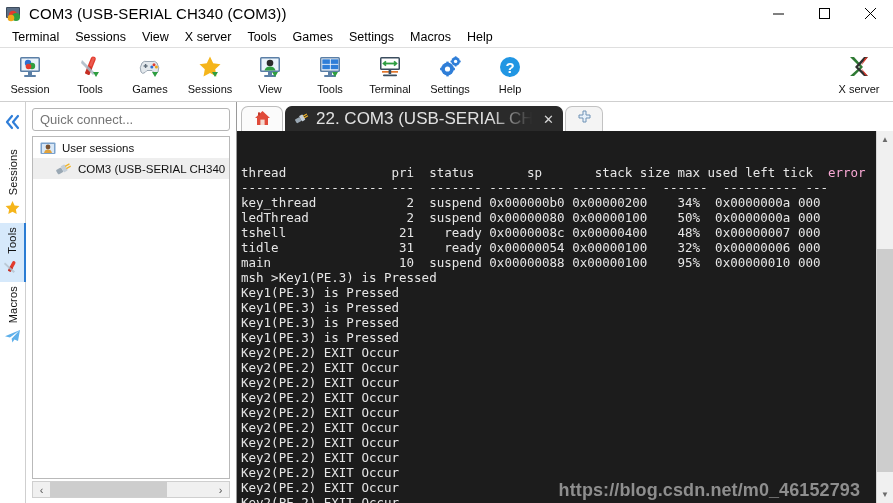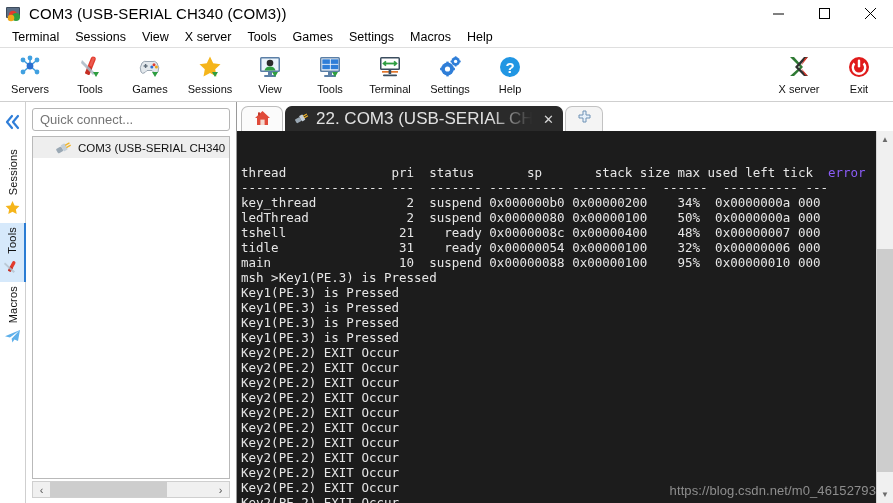--- a/index.html
+++ b/index.html
@@ -132,24 +132,24 @@
   }
 
   .termwrap{ flex:1 1 auto; display:flex; min-height:0; background:#1c1c1c;}
   .terminal{
     flex:1 1 auto;background:#1c1c1c;color:#e6e6e6;
     font-family:"DejaVu Sans Mono","Liberation Mono",monospace;
     font-size:12.5px;line-height:15.05px;
     padding:4px 0 0 4px;overflow:hidden;white-space:pre;position:relative;min-width:0;
   }
   .terminal .ln{ display:block;height:15px; }
-  .terminal .red{ color:#8b5cf6; }
+  .terminal .red{ color:#f9a8d4; }
   .watermark{
-    position:absolute;right:0;bottom:5px;color:#8e8e8e;font-size:13px;
-    font-family:"Liberation Sans",sans-serif;letter-spacing:.1px;
+    position:absolute;right:16px;bottom:5px;color:#8e8e8e;font-size:18px;
+    font-family:"Liberation Sans",sans-serif;letter-spacing:.1px;font-weight:bold;
   }
   .vscroll{
     width:17px;flex:0 0 17px;background:#f0f0f0;position:relative;display:flex;flex-direction:column;
     border-left:1px solid #d6d6d6;
   }
   .vscroll .vbtn{height:17px;display:flex;align-items:center;justify-content:center;color:#6b6b6b;font-size:8px;}
   .vscroll .vtrack{flex:1 1 auto;position:relative;}
   .vscroll .vthumb{position:absolute;left:0;width:16px;background:#cdcdcd;}
 </style>
 </head>
@@ -196,41 +196,35 @@
     <div class="mi">Tools</div>
     <div class="mi">Games</div>
     <div class="mi">Settings</div>
     <div class="mi">Macros</div>
     <div class="mi">Help</div>
   </div>
 
   <div class="toolbar">
     <div class="tb-group">
 
-
-      <div class="tb-item">
-        <div class="tb-ico">
-          <svg width="26" height="26" viewBox="0 0 26 26">
-            <g stroke="#41a0e0" stroke-width="1.6">
-              <line x1="13" y1="12" x2="6" y2="6"></line>
-                <line x1="13" y1="12" x2="20" y2="6"></line>
-              <line x1="13" y1="12" x2="6" y2="18"></line>
-                <line x1="13" y1="12" x2="20" y2="18"></line>
-              <line x1="13" y1="12" x2="13" y2="4"></line>
-            </g>
-            <circle cx="13" cy="12" r="3.4" fill="#2a6fd0"></circle>
-            <circle cx="6" cy="6" r="2.4" fill="#41a0e0"></circle>
-            <circle cx="20" cy="6" r="2.4" fill="#41a0e0"></circle>
-            <circle cx="6" cy="18" r="2.4" fill="#41a0e0"></circle>
-            <circle cx="20" cy="18" r="2.4" fill="#41a0e0"></circle>
-            <circle cx="13" cy="4" r="2.4" fill="#41a0e0"></circle>
-          </svg>
-        </div>
-        <div class="tb-lbl">Servers</div>
-      </div>
+      <div class="tb-item">
+        <div class="tb-ico">
+          <svg width="26" height="26" viewBox="0 0 26 26">
+            <rect x="3" y="3" width="20" height="15" rx="1.5" fill="#5b7fa6"></rect>
+            <rect x="4.5" y="4.5" width="17" height="12" fill="#e9f2fa"></rect>
+            <circle cx="11" cy="9" r="3.2" fill="#2f6fd0"></circle>
+            <circle cx="15" cy="12" r="3.2" fill="#2f9e41"></circle>
+            <circle cx="11.5" cy="12.5" r="2.8" fill="#e23b2e"></circle>
+            <rect x="11" y="18" width="4" height="3" fill="#5b7fa6"></rect>
+            <rect x="7" y="21" width="12" height="2" rx="1" fill="#5b7fa6"></rect>
+          </svg>
+        </div>
+        <div class="tb-lbl">Session</div>
+      </div>
+
 
       <div class="tb-item">
         <div class="tb-ico">
           <svg width="26" height="26" viewBox="0 0 26 26">
             <g transform="rotate(22 13 13)">
               <rect x="10.5" y="2" width="5" height="15" rx="2.4" fill="#e23b2e"></rect>
               <rect x="10.5" y="13" width="5" height="8" rx="1" fill="#c62f24"></rect>
               <rect x="11.8" y="3" width="2.4" height="9" fill="#f06a5e" opacity=".7"></rect>
             </g>
             <path d="M5 6 L18 19 L16 21 L4 9 Z" fill="#a9b8c6" opacity=".85"></path>
@@ -360,30 +354,20 @@
         <div class="tb-ico">
           <svg width="26" height="26" viewBox="0 0 26 26">
             <path d="M4 3 L14 13 L4 22 L8 22 L17 13 L8 3 Z" fill="#2f7a34"></path>
             <path d="M22 3 L12 13 L22 22 L18 22 L9 13 L18 3 Z" fill="#2f2f2f"></path>
             <path d="M19 4 L22 3 L15 12 Z" fill="#d9382b"></path>
             <path d="M19 21 L22 22 L15 14 Z" fill="#d9382b"></path>
           </svg>
         </div>
         <div class="tb-lbl">X server</div>
       </div>
-      <div class="tb-item">
-        <div class="tb-ico">
-          <svg width="26" height="26" viewBox="0 0 26 26">
-            <circle cx="13" cy="13" r="10" fill="#e01b1b"></circle>
-            <rect x="11.8" y="5.5" width="2.4" height="8" rx="1.2" fill="#fff"></rect>
-            <path d="M8.4 9.4 a6.2 6.2 0 1 0 9.2 0" fill="none" stroke="#fff" stroke-width="2.4"></path>
-          </svg>
-        </div>
-        <div class="tb-lbl">Exit</div>
-      </div>
     </div>
   </div>
 
   <div class="body">
 
     <div class="vstrip">
       <div class="collapse">
         <svg width="18" height="16" viewBox="0 0 18 16">
           <path d="M8 2 L3 8 L8 14" fill="none" stroke="#2f7ed8" stroke-width="2.2" stroke-linecap="round" stroke-linejoin="round"></path>
           <path d="M14 2 L9 8 L14 14" fill="none" stroke="#2f7ed8" stroke-width="2.2" stroke-linecap="round" stroke-linejoin="round"></path>
@@ -421,20 +405,31 @@
         </div>
       </div>
     </div>
 
     <div class="leftpanel">
       <div class="quickconnect">
         <input type="text" placeholder="Quick connect..." style="">
       </div>
 
       <div class="tree">
+        <div class="tnode">
+          <div class="tico">
+            <svg width="16" height="14" viewBox="0 0 16 14">
+              <rect x="0.5" y="1.5" width="15" height="11.5" rx="1" fill="#7ba2cc"></rect>
+              <rect x="2" y="3" width="12" height="9" fill="#d8e7f6"></rect>
+              <circle cx="8" cy="6" r="2.4" fill="#7a5230"></circle>
+              <path d="M4 12 q.8 -3.4 4 -3.4 q3.2 0 4 3.4 z" fill="#e0a23c"></path>
+            </svg>
+          </div>
+          <span>User sessions</span>
+        </div>
         <div class="tnode child selected">
           <div class="tico">
             <svg width="18" height="15" viewBox="0 0 18 15">
               <g transform="rotate(-30 9 7.5)">
                 <rect x="1" y="5" width="6" height="5" rx="1" fill="#9aa8b4"></rect>
                 <rect x="7" y="4" width="4.5" height="7" rx="1" fill="#c3ced8"></rect>
                 <rect x="11" y="5.6" width="5" height="1.3" fill="#f0b429"></rect>
                 <rect x="11" y="8.1" width="5" height="1.3" fill="#f0b429"></rect>
               </g>
               <path d="M11 1 l1.4 2.7 l3 .4 l-2.2 2.1 l.5 3 l-2.7 -1.4 l-2.7 1.4 l.5 -3 l-2.2 -2.1 l3 -.4 z" fill="#f5c33b" opacity=".0"></path>

